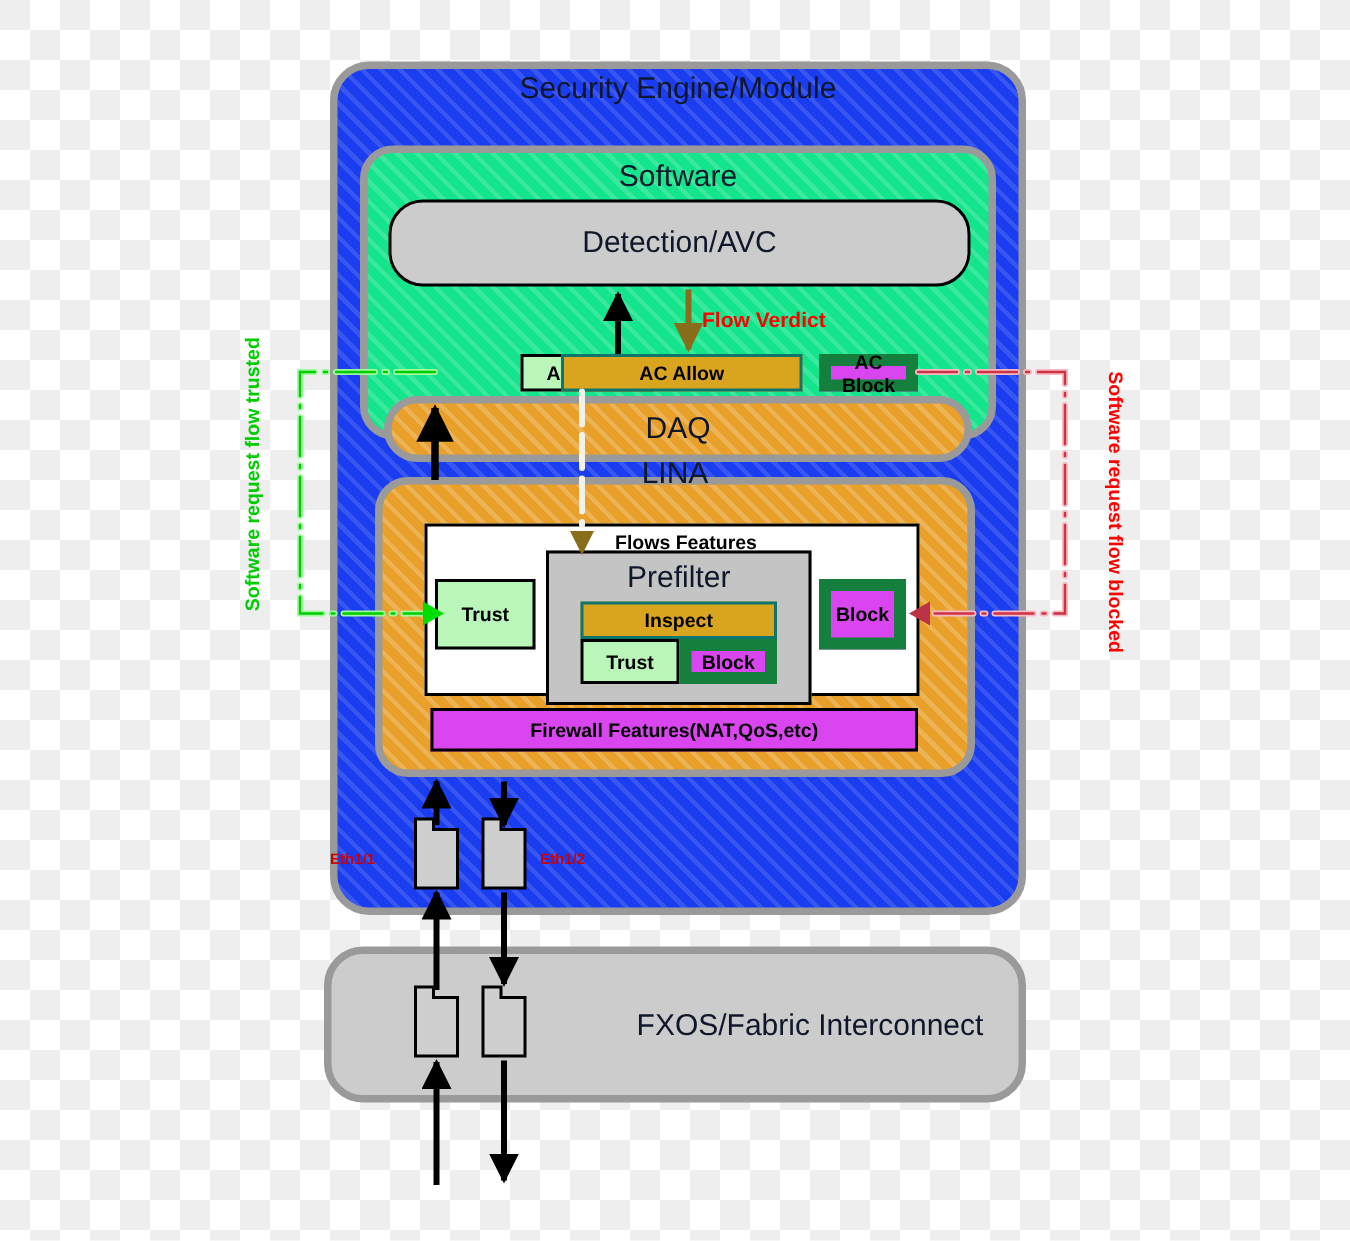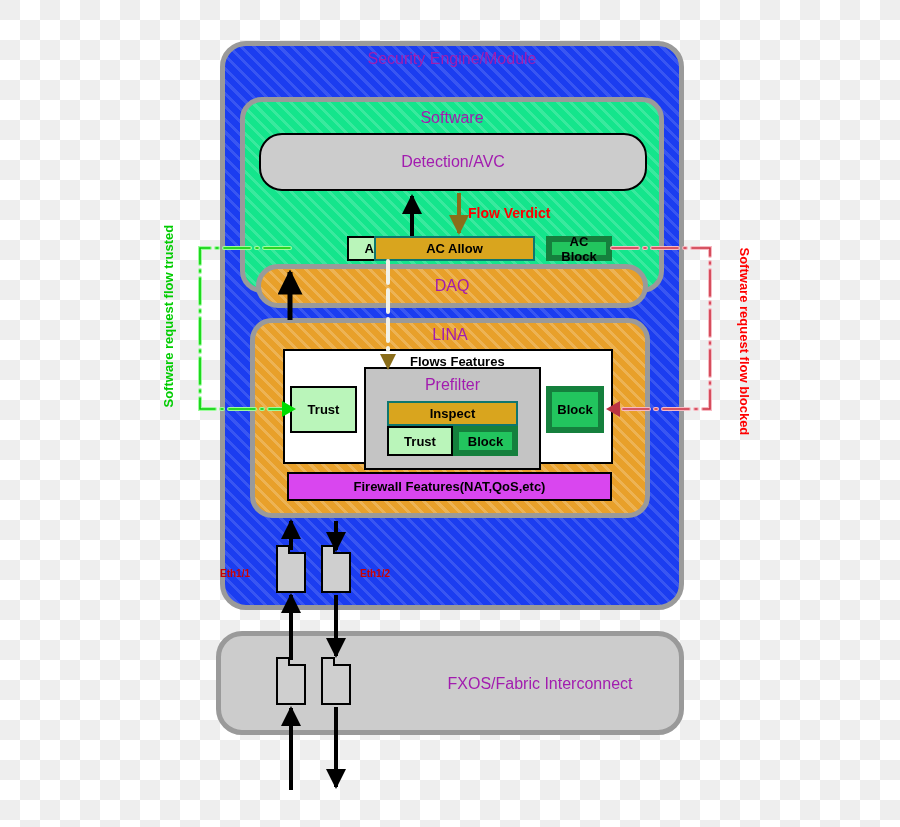--- a/index.html
+++ b/index.html
@@ -26,28 +26,28 @@
   .hatch-orange{
     background-color:#e8a02a;
     background-image:repeating-linear-gradient(45deg,
       rgba(255,255,255,.20) 0 3px, rgba(255,255,255,0) 3px 9px);
   }
 
   .rounded-outer{border:5px solid #9a9a9a;border-radius:26px;}
   .rounded-mid{border:5px solid #9a9a9a;border-radius:22px;}
   .pill{border:5px solid #9a9a9a;border-radius:26px;}
 
-  .title-lg{font-size:16px;color:#a21caf;}
+  .title-lg{font-size:20px;color:#0f172a;}
   .boxlabel{font-size:13px;font-weight:bold;color:#000;}
   .plain-box{border:2px solid #000;background:#cccccc;}
 
   .white-box{border:2px solid #000;background:#ffffff;}
   .gray-box{border:2px solid #000;background:#c4c4c4;}
   .greenbox{border:2px solid #000;background:#baf5ba;}
-  .pinkbox{border:6px solid #15803d;background:#22c55e;}
+  .pinkbox{border:8px solid #15803d;background:#d946ef;}
   .goldbox{border:2px solid #0f766e;background:#d9a51e;}
   .tealbox{border:2px solid #000;background:#d946ef;}
 
   .vlabel{color:#00cc00;font-size:13px;font-weight:bold;white-space:nowrap;}
   .vlabel-r{color:#ff0000;font-size:13px;font-weight:bold;white-space:nowrap;}
   .redtxt{color:#ff0000;font-weight:bold;font-size:14px;}
   .ethlbl{color:#cc0000;font-weight:bold;font-size:10px;}
 
   svg{position:absolute;left:0;top:0;overflow:visible;pointer-events:none;}
 </style>
@@ -73,21 +73,21 @@
   <span class="boxlabel">AC Allow</span>
 </div>
 <div class="abs ctr pinkbox" style="left:546px;top:236px;width:66px;height:25px;">
   <span class="boxlabel">AC Block</span>
 </div>
 
 <div class="abs hatch-orange pill" style="left:256px;top:264px;width:392px;height:44px;"></div>
 <div class="abs ctr title-lg" style="left:256px;top:274px;width:392px;height:24px;">DAQ</div>
 
 <div class="abs hatch-orange rounded-mid" style="left:250px;top:318px;width:400px;height:200px;"></div>
-<div class="abs ctr title-lg" style="left:250px;top:323px;width:400px;height:24px;">LINA</div>
+<div class="abs ctr title-lg" style="left:250px;top:304px;width:400px;height:24px;">LINA</div>
 
 <div class="abs white-box" style="left:283px;top:349px;width:330px;height:115px;"></div>
 <div class="abs boxlabel" style="left:410px;top:354px;">Flows Features</div>
 
 <div class="abs ctr greenbox" style="left:290px;top:386px;width:67px;height:47px;">
   <span class="boxlabel">Trust</span>
 </div>
 
 <div class="abs ctr pinkbox" style="left:546px;top:386px;width:58px;height:47px;">
   <span class="boxlabel">Block</span>

